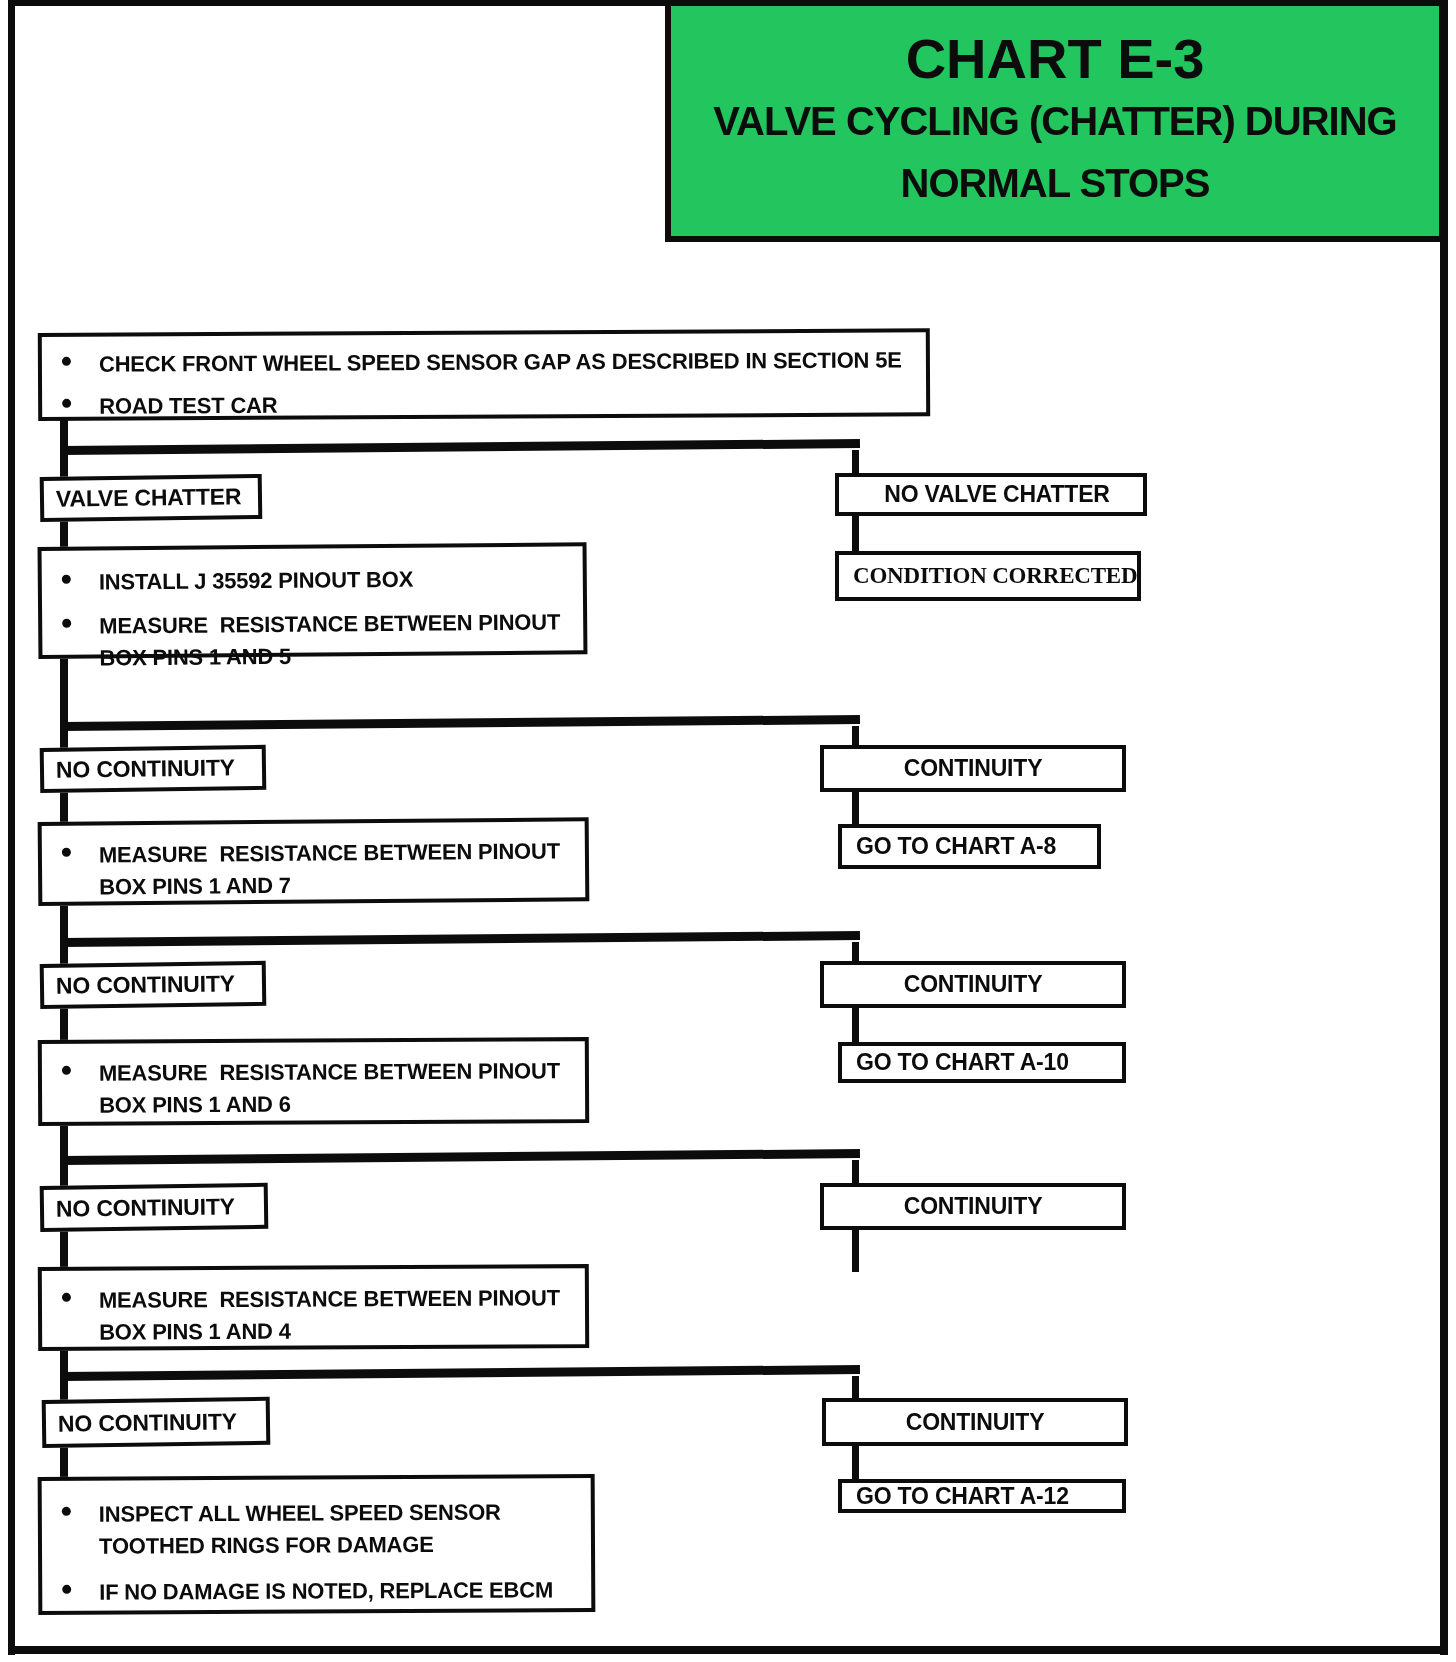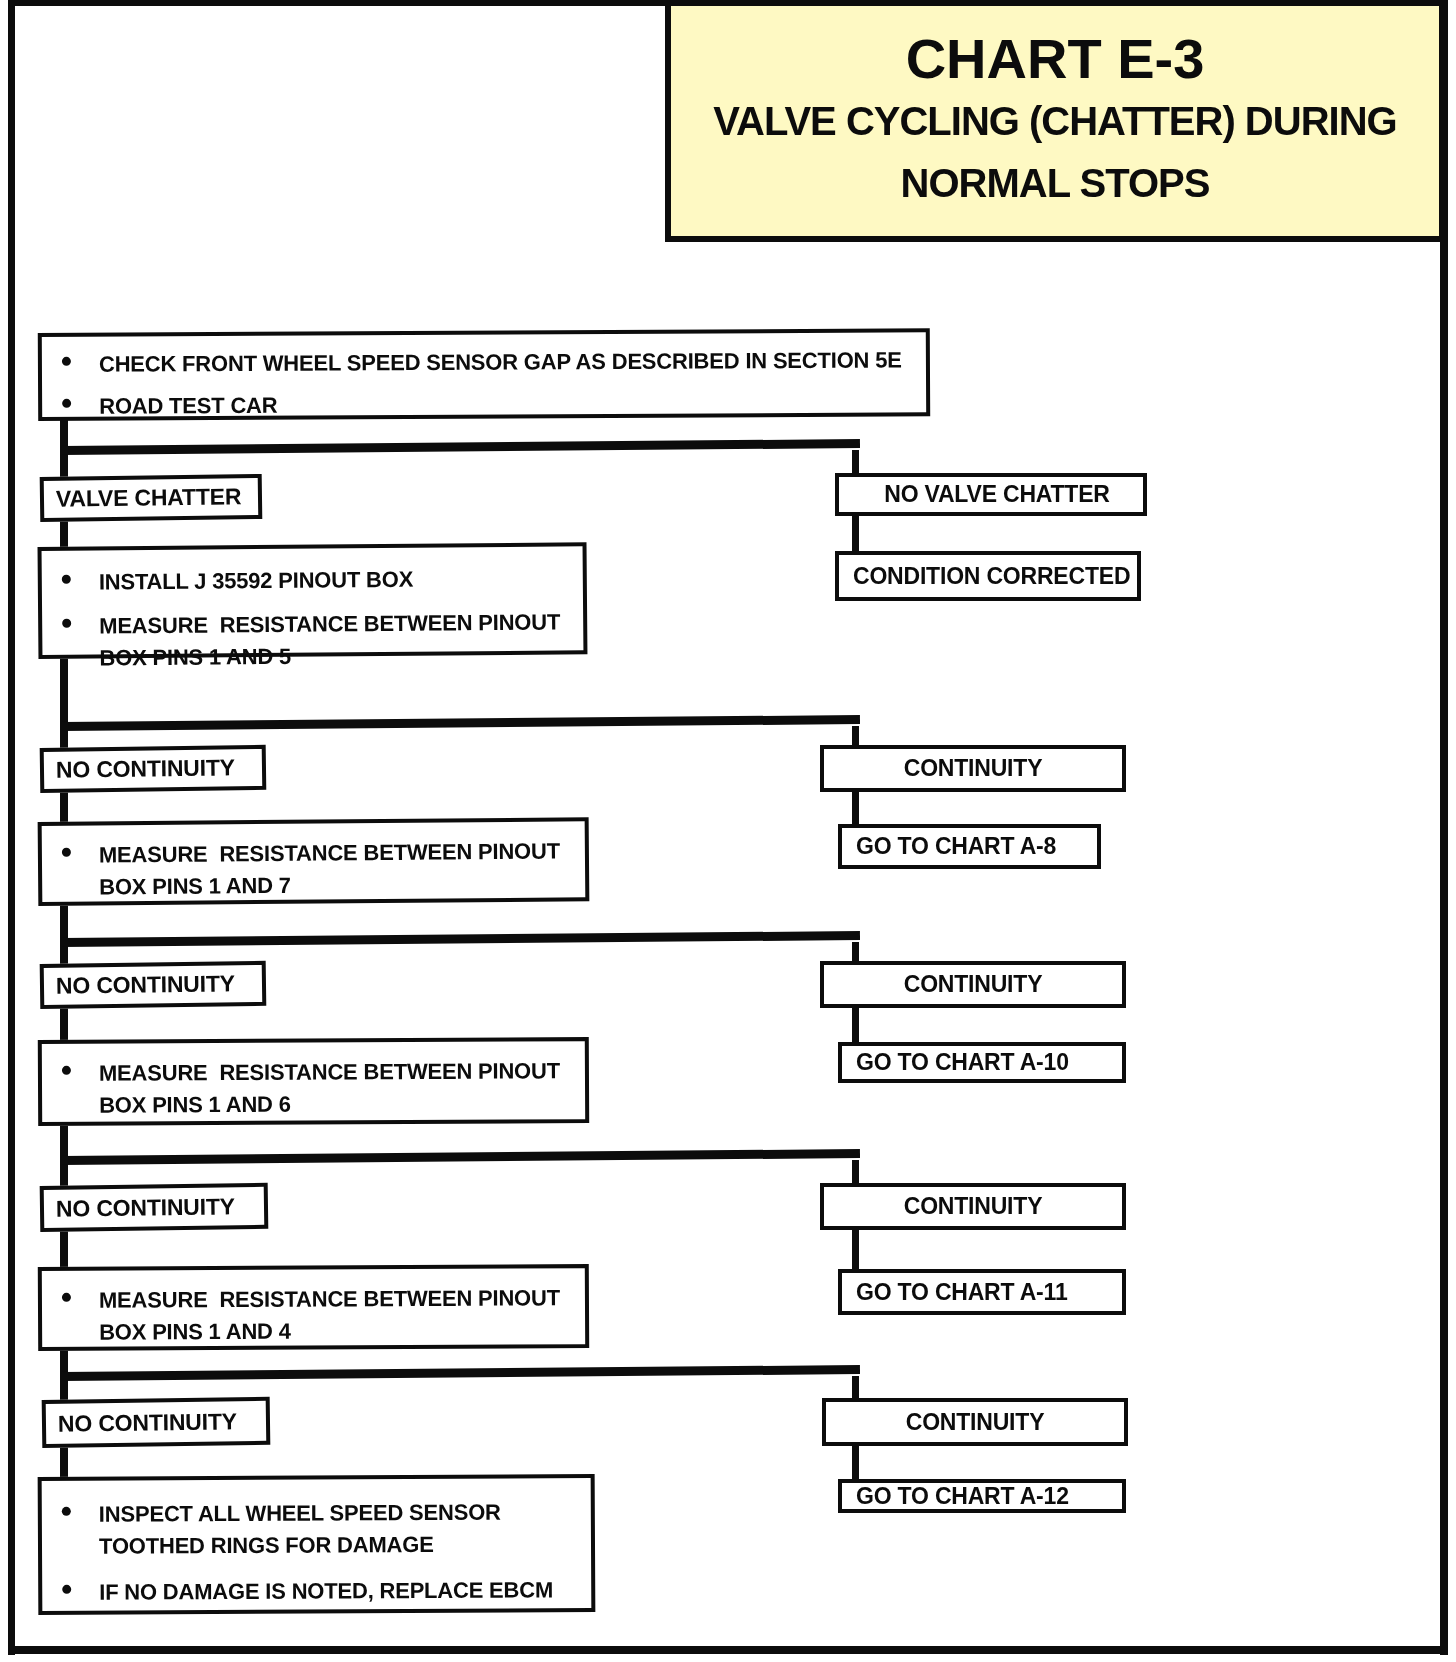--- a/index.html
+++ b/index.html
@@ -13,21 +13,21 @@
   .label-box{display:flex;align-items:center;font-size:23px;letter-spacing:-0.2px;white-space:nowrap;}
   .label-left{padding-left:12px;}
   .label-center{justify-content:center;}
   .action-box{display:flex;align-items:center;padding-left:14px;font-size:23px;letter-spacing:-0.2px;white-space:nowrap;}
   .bullet-box{padding:14px 10px 6px 20px;}
   .bullet-row{display:flex;align-items:flex-start;margin-bottom:10px;}
   .dot{flex:0 0 9px;width:9px;height:9px;border-radius:50%;background:#0c0c0c;margin-top:8px;}
   .bullet-text{margin-left:28px;font-size:22px;letter-spacing:-0.2px;line-height:1.45;white-space:pre-wrap;}
   .title-box{
     position:absolute;left:665px;top:0;width:780px;height:242px;
-    background:#fef9c3;border:6px solid #0c0c0c;box-sizing:border-box;
+    background:#22c55e;border:6px solid #0c0c0c;box-sizing:border-box;
     display:flex;flex-direction:column;align-items:center;justify-content:center;
     text-align:right;z-index:3;
   }
   .title-line1{font-size:56px;letter-spacing:0;line-height:1.1;}
   .title-line2,.title-line3{font-size:40px;letter-spacing:-1px;line-height:1.55;}
   .tilt-a{transform:rotate(-0.8deg);transform-origin:left center;}
   .tilt-b{transform:rotate(-0.5deg);transform-origin:left center;}
   .tilt-c{transform:rotate(-0.3deg);transform-origin:left center;}
 </style>
 </head>
@@ -63,21 +63,21 @@
   <div class="line" style="left:852px;top:450px;width:7px;height:28px;"></div>
 
   <div class="box label-box label-left tilt-a" style="left:40px;top:477px;width:222px;height:45px;">
     <span>VALVE CHATTER</span>
   </div>
   <div class="box label-box label-center" style="left:835px;top:473px;width:312px;height:43px;padding-left:12px;">
     <span>NO VALVE CHATTER</span>
   </div>
 
   <div class="line" style="left:852px;top:515px;width:7px;height:38px;"></div>
-  <div class="box action-box" style="left:835px;top:551px;width:306px;height:50px;">
+  <div class="box action-box" style="left:835px;top:551px;width:306px;height:50px;font-family:Liberation Serif, serif;">
     <span>CONDITION CORRECTED</span>
   </div>
 
   <div class="box bullet-box tilt-b" style="left:38px;top:547px;width:549px;height:112px;padding-top:16px;">
     <div class="bullet-row" style="margin-bottom:12px;">
       <span class="dot"></span>
       <span class="bullet-text">INSTALL J 35592 PINOUT BOX</span>
     </div>
     <div class="bullet-row">
       <span class="dot"></span>
@@ -136,23 +136,20 @@
   <div class="line" style="left:852px;top:1160px;width:7px;height:26px;"></div>
 
   <div class="box label-box label-left tilt-a" style="left:40px;top:1186px;width:228px;height:46px;">
     <span>NO CONTINUITY</span>
   </div>
   <div class="box label-box label-center" style="left:820px;top:1183px;width:306px;height:47px;">
     <span>CONTINUITY</span>
   </div>
 
   <div class="line" style="left:852px;top:1228px;width:7px;height:44px;"></div>
-  <div class="box action-box" style="left:838px;top:1269px;width:288px;height:46px;">
-    <span>GO TO CHART A-11</span>
-  </div>
 
   <div class="box bullet-box tilt-c" style="left:38px;top:1267px;width:551px;height:84px;padding-top:14px;">
     <div class="bullet-row">
       <span class="dot"></span>
       <span class="bullet-text">MEASURE  RESISTANCE BETWEEN PINOUT
 BOX PINS 1 AND 4</span>
     </div>
   </div>
 
   <div class="line tilt-b" style="left:62px;top:1372px;width:798px;height:9px;"></div>

